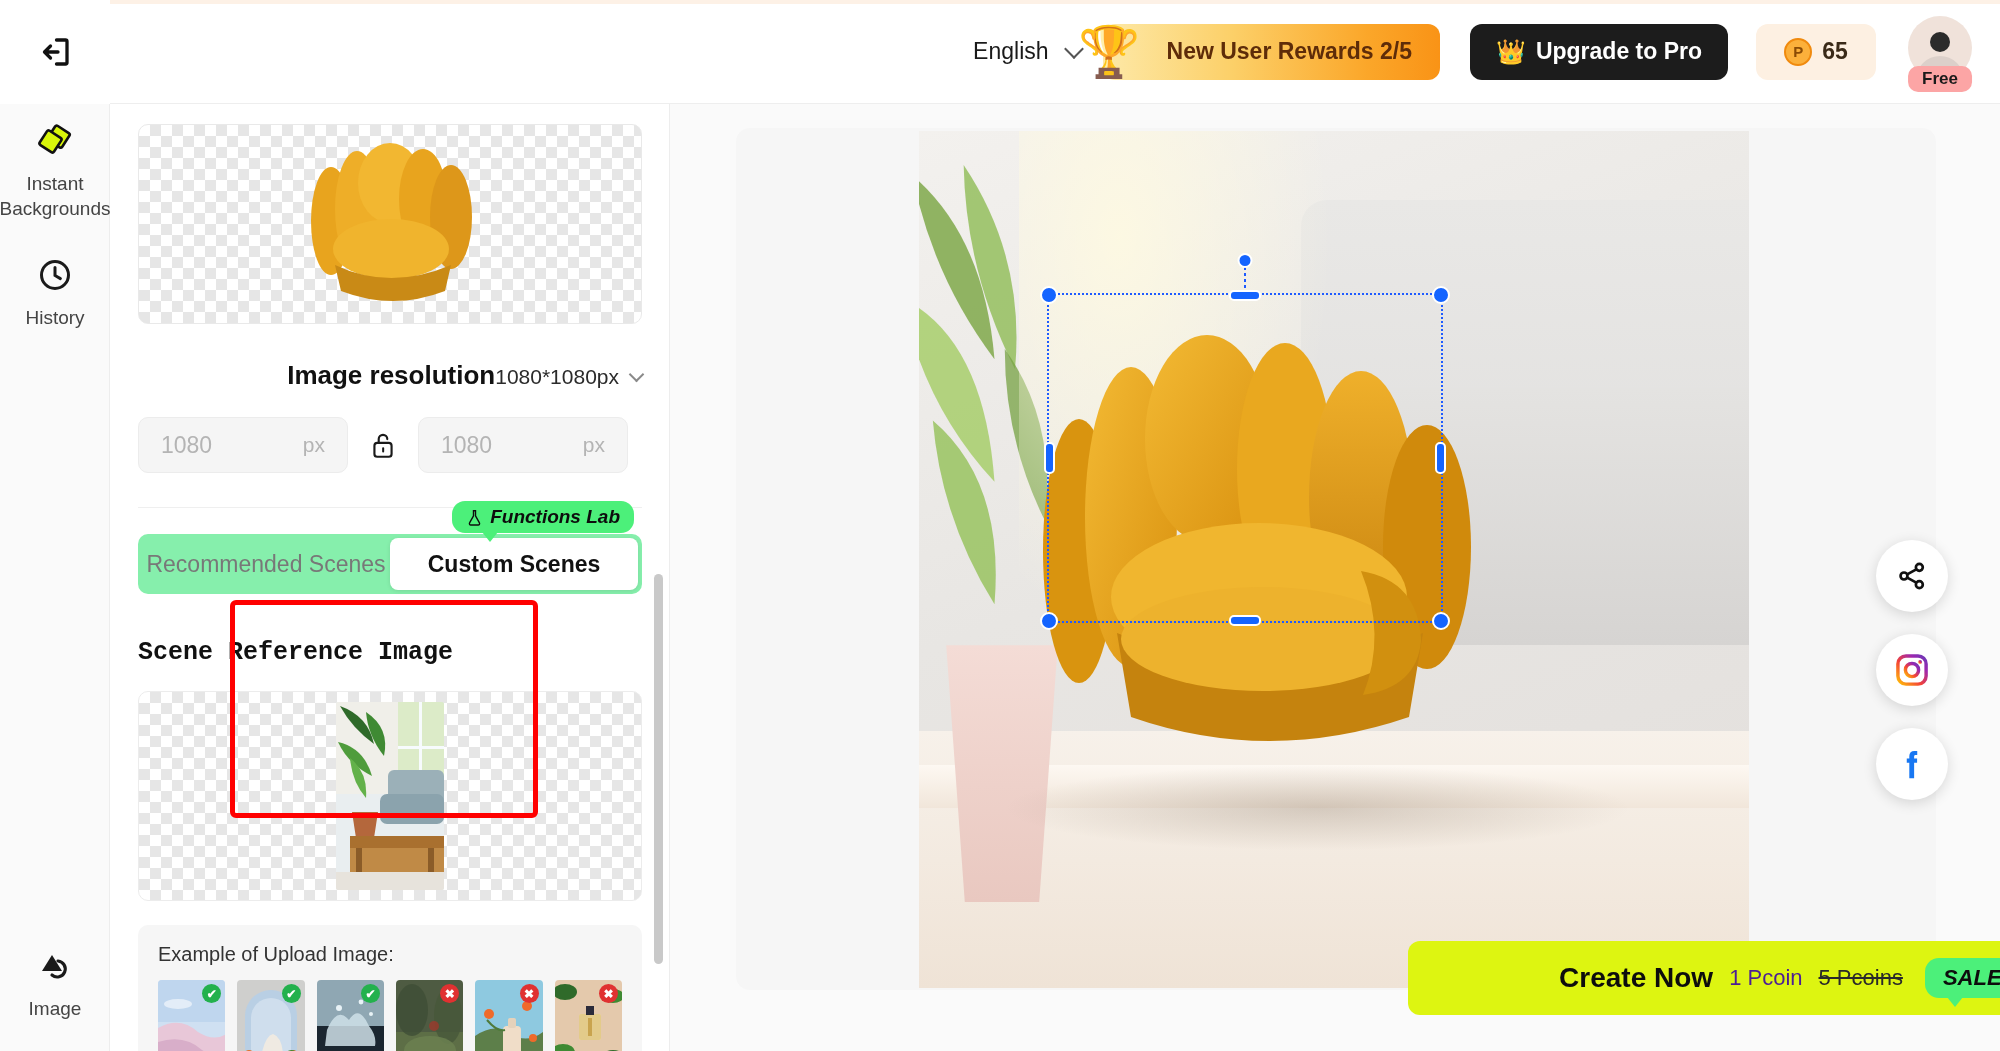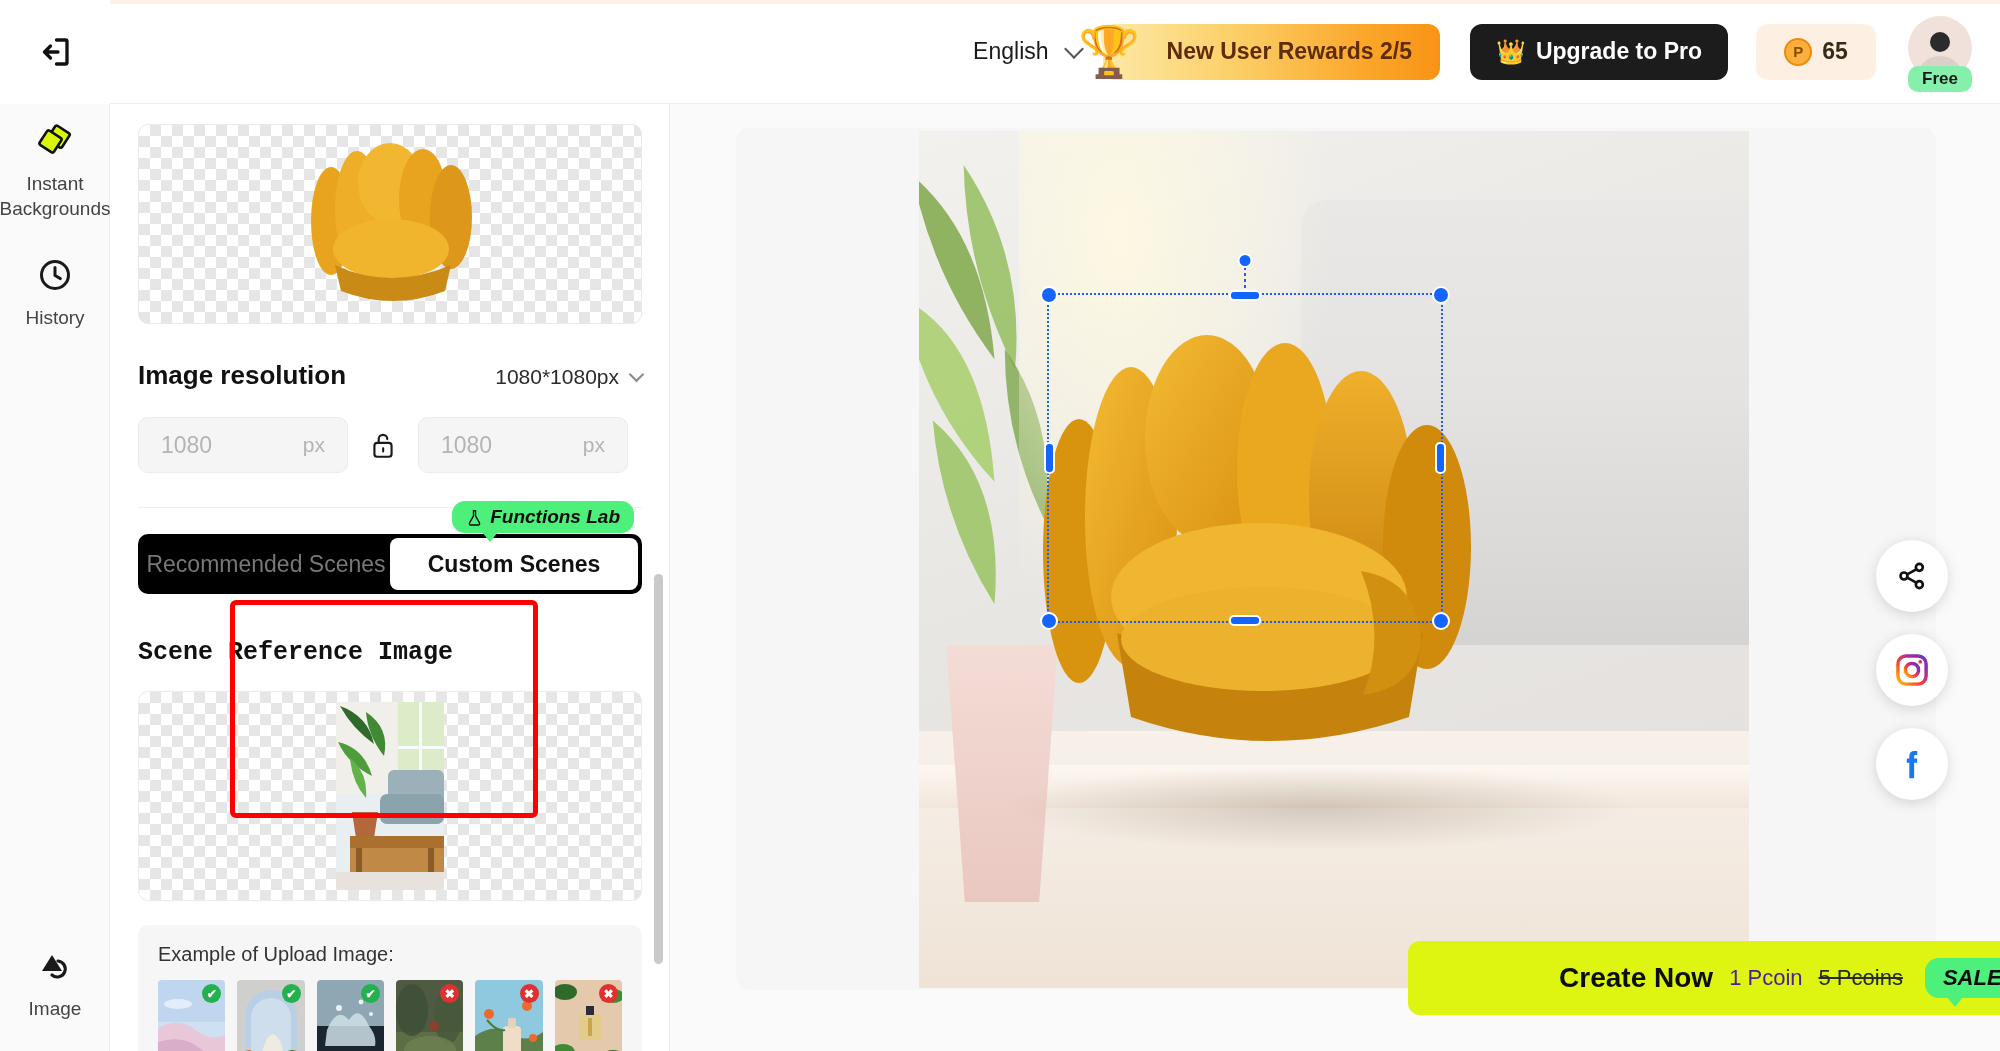--- a/index.html
+++ b/index.html
@@ -58,21 +58,21 @@
 
   .avatar-wrap { position: relative; width: 76px; height: 76px; margin-right: 22px; cursor: pointer; }
   .avatar-circle { width: 64px; height: 64px; border-radius: 50%; background: #f0e2da;
                    position:absolute; left:6px; top:2px; overflow:hidden; }
   .avatar-head { position:absolute; left:50%; top:16px; transform:translateX(-50%);
                  width:20px;height:20px;border-radius:50%;background:#2b2b2b; }
   .avatar-body { position:absolute; left:50%; top:40px; transform:translateX(-50%);
                  width:48px;height:40px;border-radius:24px 24px 0 0;background:#dcd0ca; }
   .free-badge {
     position: absolute; left: 50%; bottom: -2px; transform: translateX(-50%);
-    background: #86efac; color: #1a1a1a; font-size: 17px; font-weight: bold;
+    background: #fca5a5; color: #1a1a1a; font-size: 17px; font-weight: bold;
     padding: 3px 14px; border-radius: 10px;
   }
 
   
   .rail {
     position: absolute; left: 0; top: 104px; width: 110px; height: 947px;
     background: #fafafa; border-right: 1px solid #ededed;
   }
   .rail-item { display: flex; flex-direction: column; align-items: center; cursor: pointer; }
   .rail-item .lbl { font-size: 19px; color: #444; line-height: 25px; text-align: center; }
@@ -92,39 +92,39 @@
     width: 504px; height: 200px; border: 1px solid #e9e9e9; border-radius: 10px;
     background-image:
       linear-gradient(45deg,#e6e6e6 25%,transparent 25%,transparent 75%,#e6e6e6 75%),
       linear-gradient(45deg,#e6e6e6 25%,transparent 25%,transparent 75%,#e6e6e6 75%);
     background-size: 22px 22px; background-position: 0 0, 11px 11px;
     background-color: #ffffff; position: relative; overflow: hidden;
   }
   .chair-thumb { position:absolute; left:50%; top:8px; transform:translateX(-50%); }
 
   .sec-title { font-size: 26px; font-weight: bold; color: #111; }
-  .res-row { display: flex; align-items: baseline; justify-content: space-between; margin-top: 36px; }
+  .res-row { display: flex; align-items: baseline; justify-content: flex-end; margin-top: 36px; }
   .res-val { display: flex; align-items: center; gap: 12px; font-size: 21px; color: #2b2b2b; cursor: pointer; }
   .chev-sm { width: 11px; height: 11px; border-right: 2px solid #8a8a8a; border-bottom: 2px solid #8a8a8a;
              transform: rotate(45deg); margin-top: -5px; }
 
   .inputs-row { display: flex; align-items: center; gap: 18px; margin-top: 26px; }
   .num-input {
     width: 210px; height: 56px; background: #f5f5f5; border: 1px solid #ececec; border-radius: 10px;
     display: flex; align-items: center; justify-content: space-between; padding: 0 22px;
     font-size: 23px; color: #b4b4b4; cursor: text;
   }
   .px { font-size: 21px; color: #b4b4b4; }
   .lock { width: 34px; display:flex; align-items:center; justify-content:center; cursor:pointer; }
 
   .divider { margin-top: 34px; border-top: 1px solid #efefef; }
 
   .tabs-wrap { position: relative; margin-top: 26px; }
   .tabs {
-    width: 504px; height: 60px; background: #000000; border-radius: 10px;
+    width: 504px; height: 60px; background: #86efac; border-radius: 10px;
     display: flex; align-items: center; padding: 4px;
   }
   .tab { flex: 1; height: 52px; display: flex; align-items: center; justify-content: center;
          font-size: 23px; color: #787878; border-radius: 8px; cursor: pointer; }
   .tab.active { background: #ffffff; color: #111; font-weight: bold;
                 box-shadow: 0 1px 4px rgba(0,0,0,.10); }
   .fn-badge {
     position: absolute; right: 8px; top: -33px;
     background: #4cf07a; color: #0d0d0d; font-size: 19px; font-weight: bold; font-style: italic;
     padding: 5px 14px; border-radius: 13px; display: flex; align-items: center; gap: 7px; cursor:pointer;

